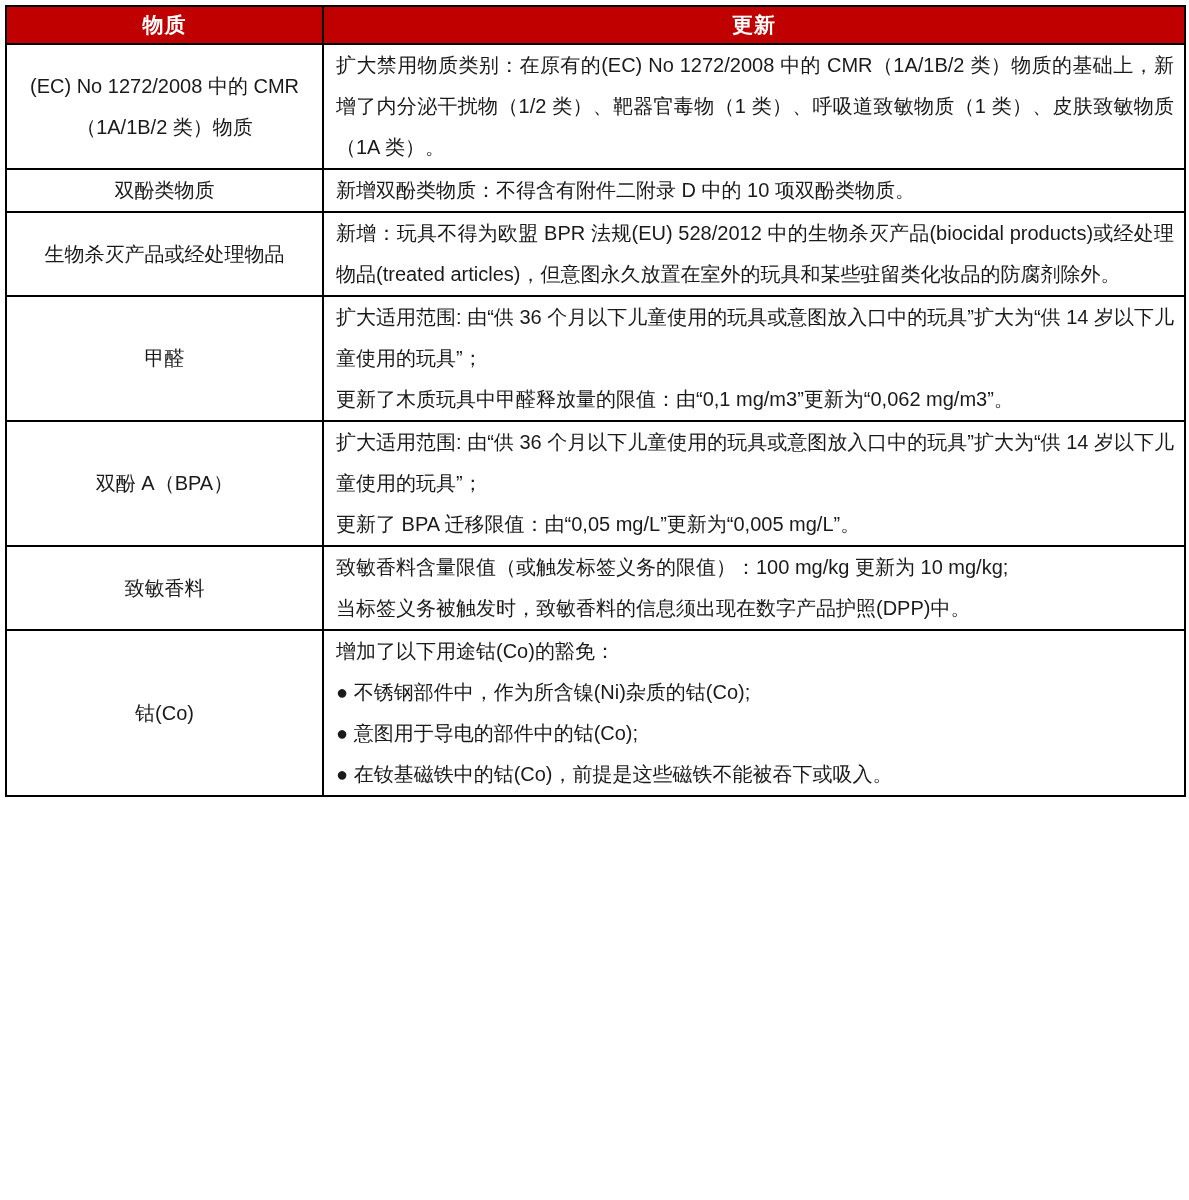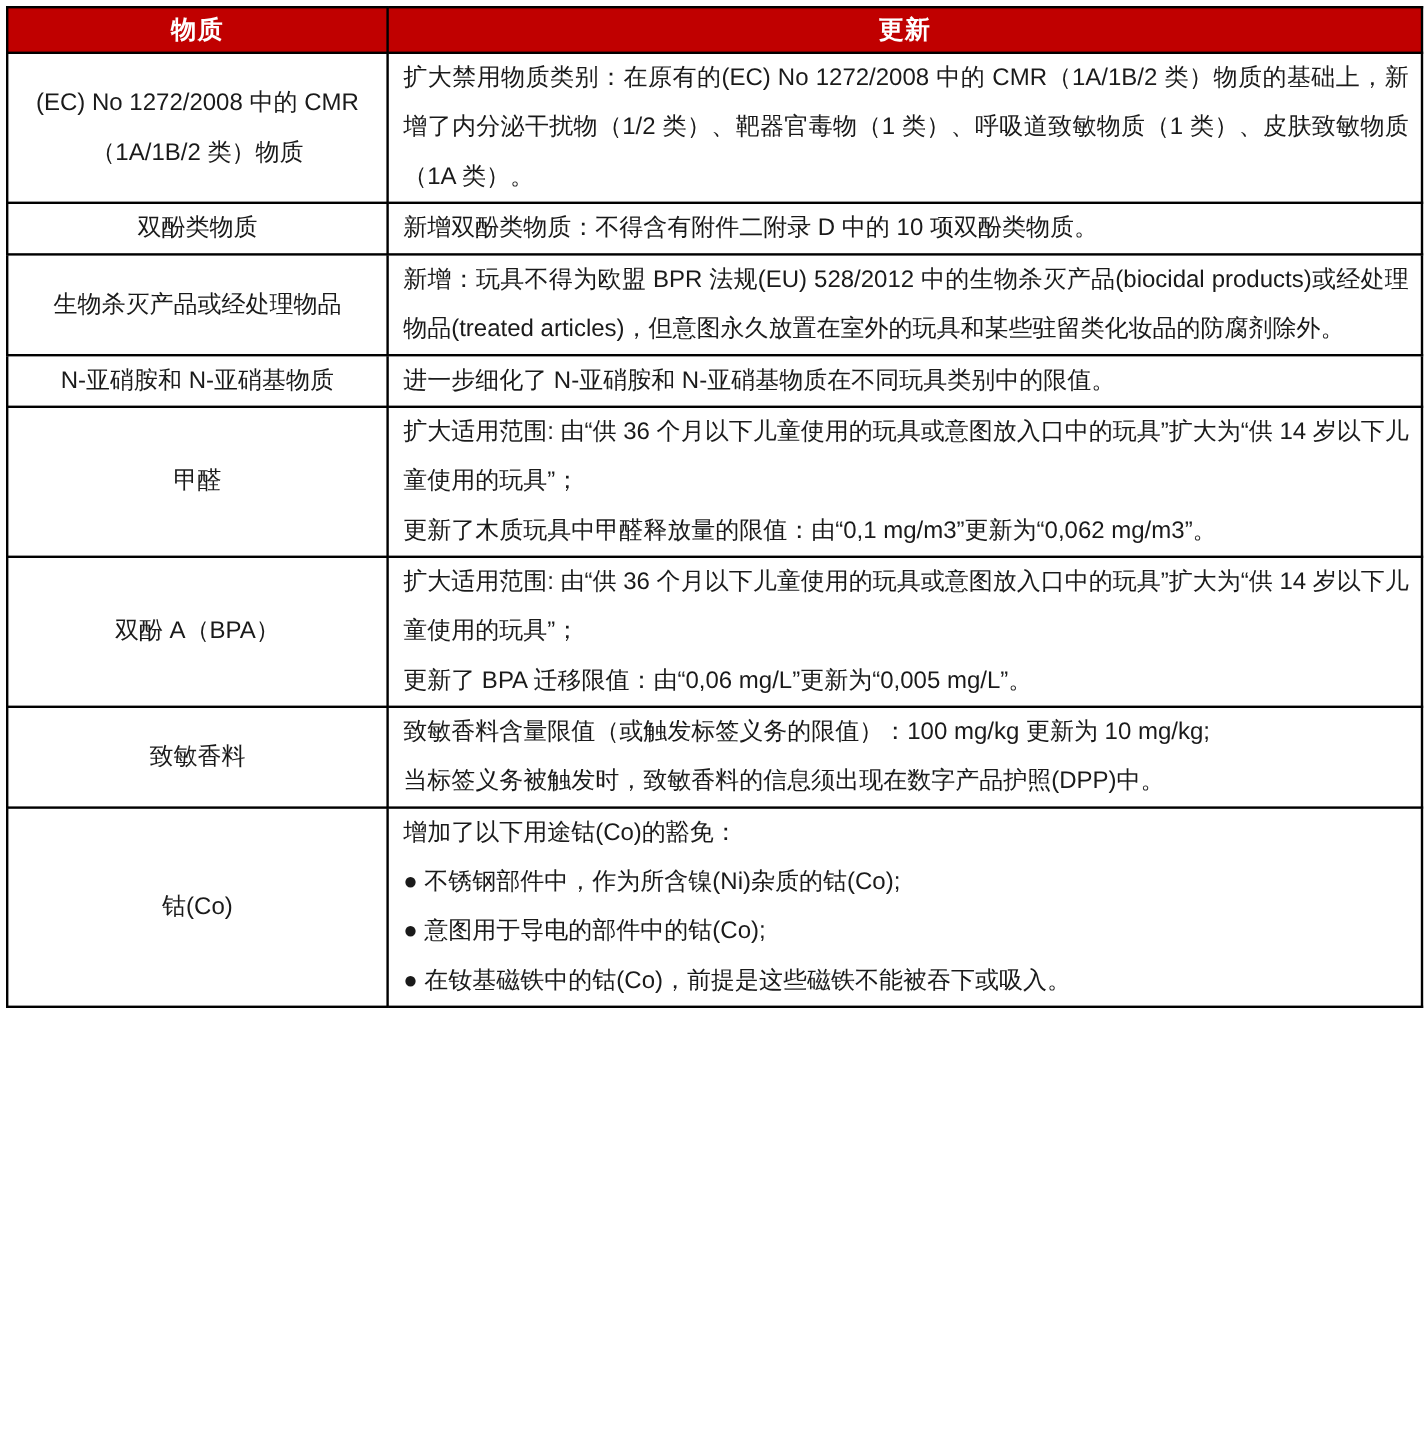--- a/index.html
+++ b/index.html
@@ -80,37 +80,31 @@
             <div class="para">新增双酚类物质：不得含有附件二附录 D 中的 10 项双酚类物质。</div>
           </td>
         </tr>
         <tr>
           <td class="cell substance">生物杀灭产品或经处理物品</td>
           <td class="cell update">
             <div class="para">新增：玩具不得为欧盟 BPR 法规(EU) 528/2012 中的生物杀灭产品(biocidal products)或经处理物品(treated articles)，但意图永久放置在室外的玩具和某些驻留类化妆品的防腐剂除外。</div>
           </td>
         </tr>
         <tr>
-          <td class="cell substance">N-亚硝胺和 N-亚硝基物质</td>
-          <td class="cell update">
-            <div class="para">进一步细化了 N-亚硝胺和 N-亚硝基物质在不同玩具类别中的限值。</div>
-          </td>
-        </tr>
-        <tr>
           <td class="cell substance">甲醛</td>
           <td class="cell update">
             <div class="para">扩大适用范围: 由“供 36 个月以下儿童使用的玩具或意图放入口中的玩具”扩大为“供 14 岁以下儿童使用的玩具”；</div>
             <div class="para">更新了木质玩具中甲醛释放量的限值：由“0,1 mg/m3”更新为“0,062 mg/m3”。</div>
           </td>
         </tr>
         <tr>
           <td class="cell substance">双酚 A（BPA）</td>
           <td class="cell update">
             <div class="para">扩大适用范围: 由“供 36 个月以下儿童使用的玩具或意图放入口中的玩具”扩大为“供 14 岁以下儿童使用的玩具”；</div>
-            <div class="para">更新了 BPA 迁移限值：由“0,06 mg/L”更新为“0,005 mg/L”。</div>
+            <div class="para">更新了 BPA 迁移限值：由“0,05 mg/L”更新为“0,005 mg/L”。</div>
           </td>
         </tr>
         <tr>
           <td class="cell substance">致敏香料</td>
           <td class="cell update">
             <div class="para">致敏香料含量限值（或触发标签义务的限值）：100 mg/kg 更新为 10 mg/kg;</div>
             <div class="para">当标签义务被触发时，致敏香料的信息须出现在数字产品护照(DPP)中。</div>
           </td>
         </tr>
         <tr>

